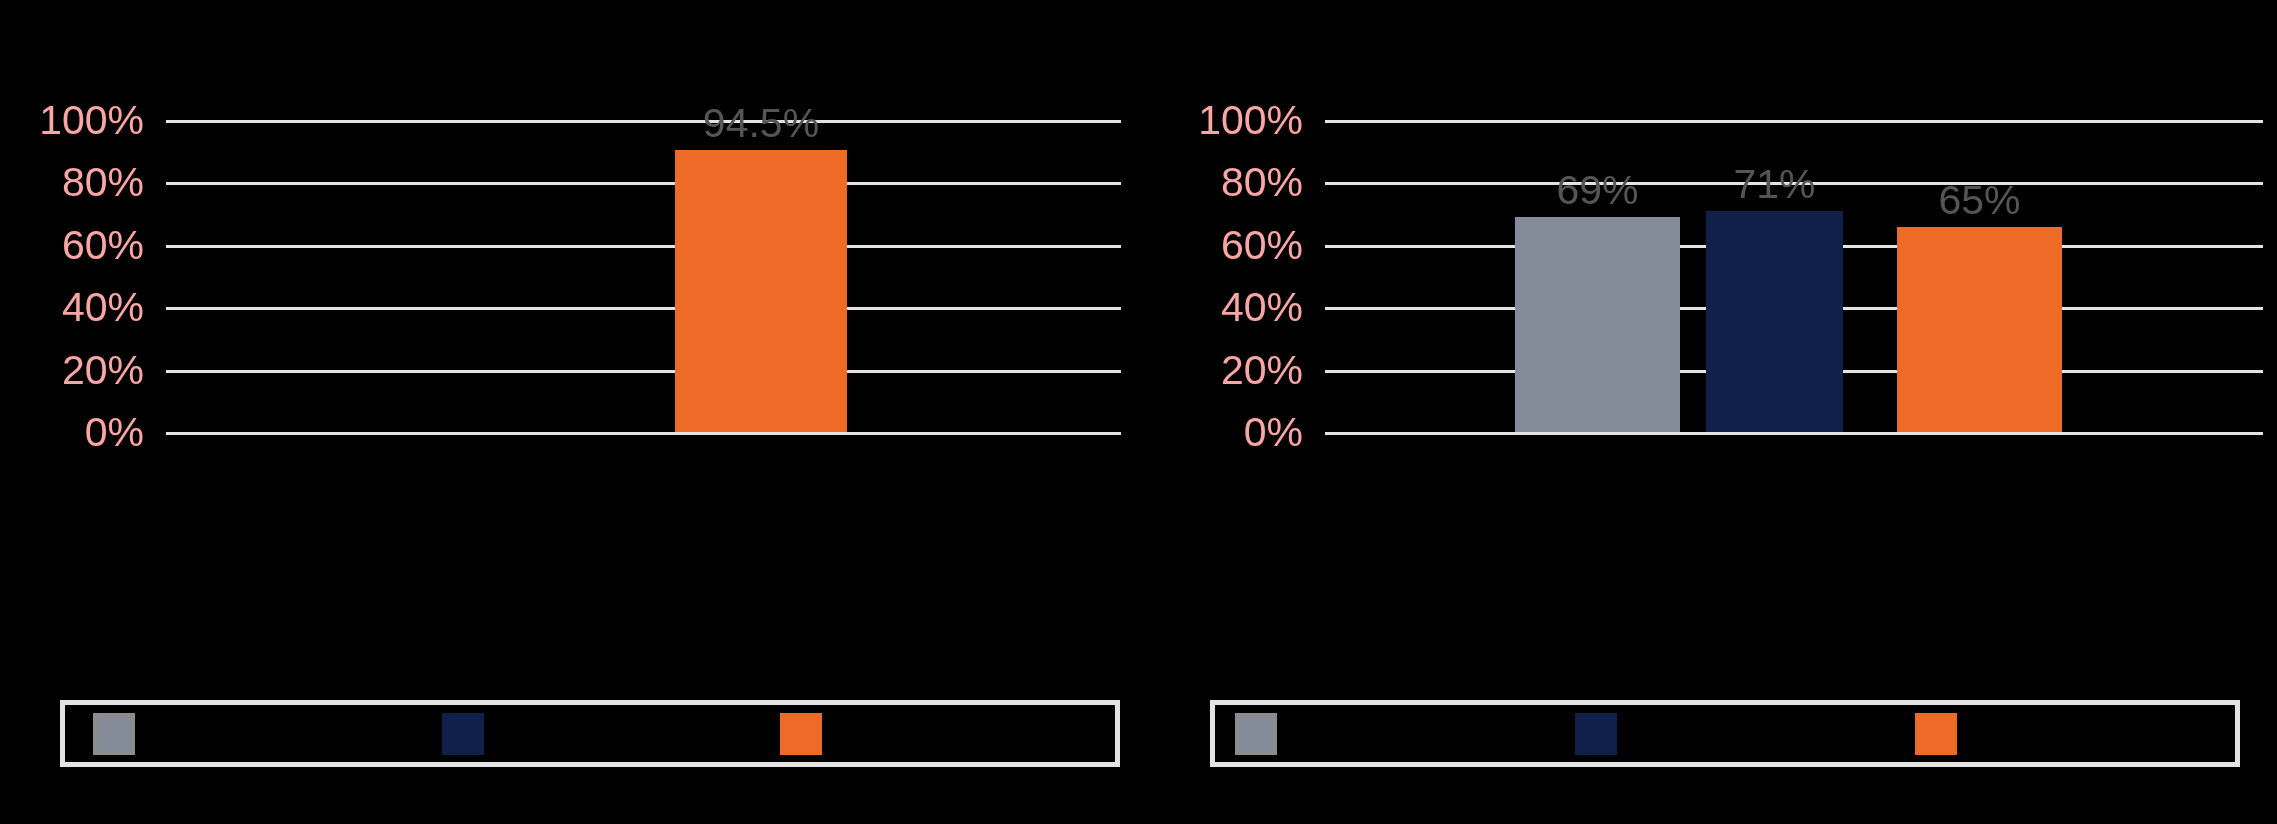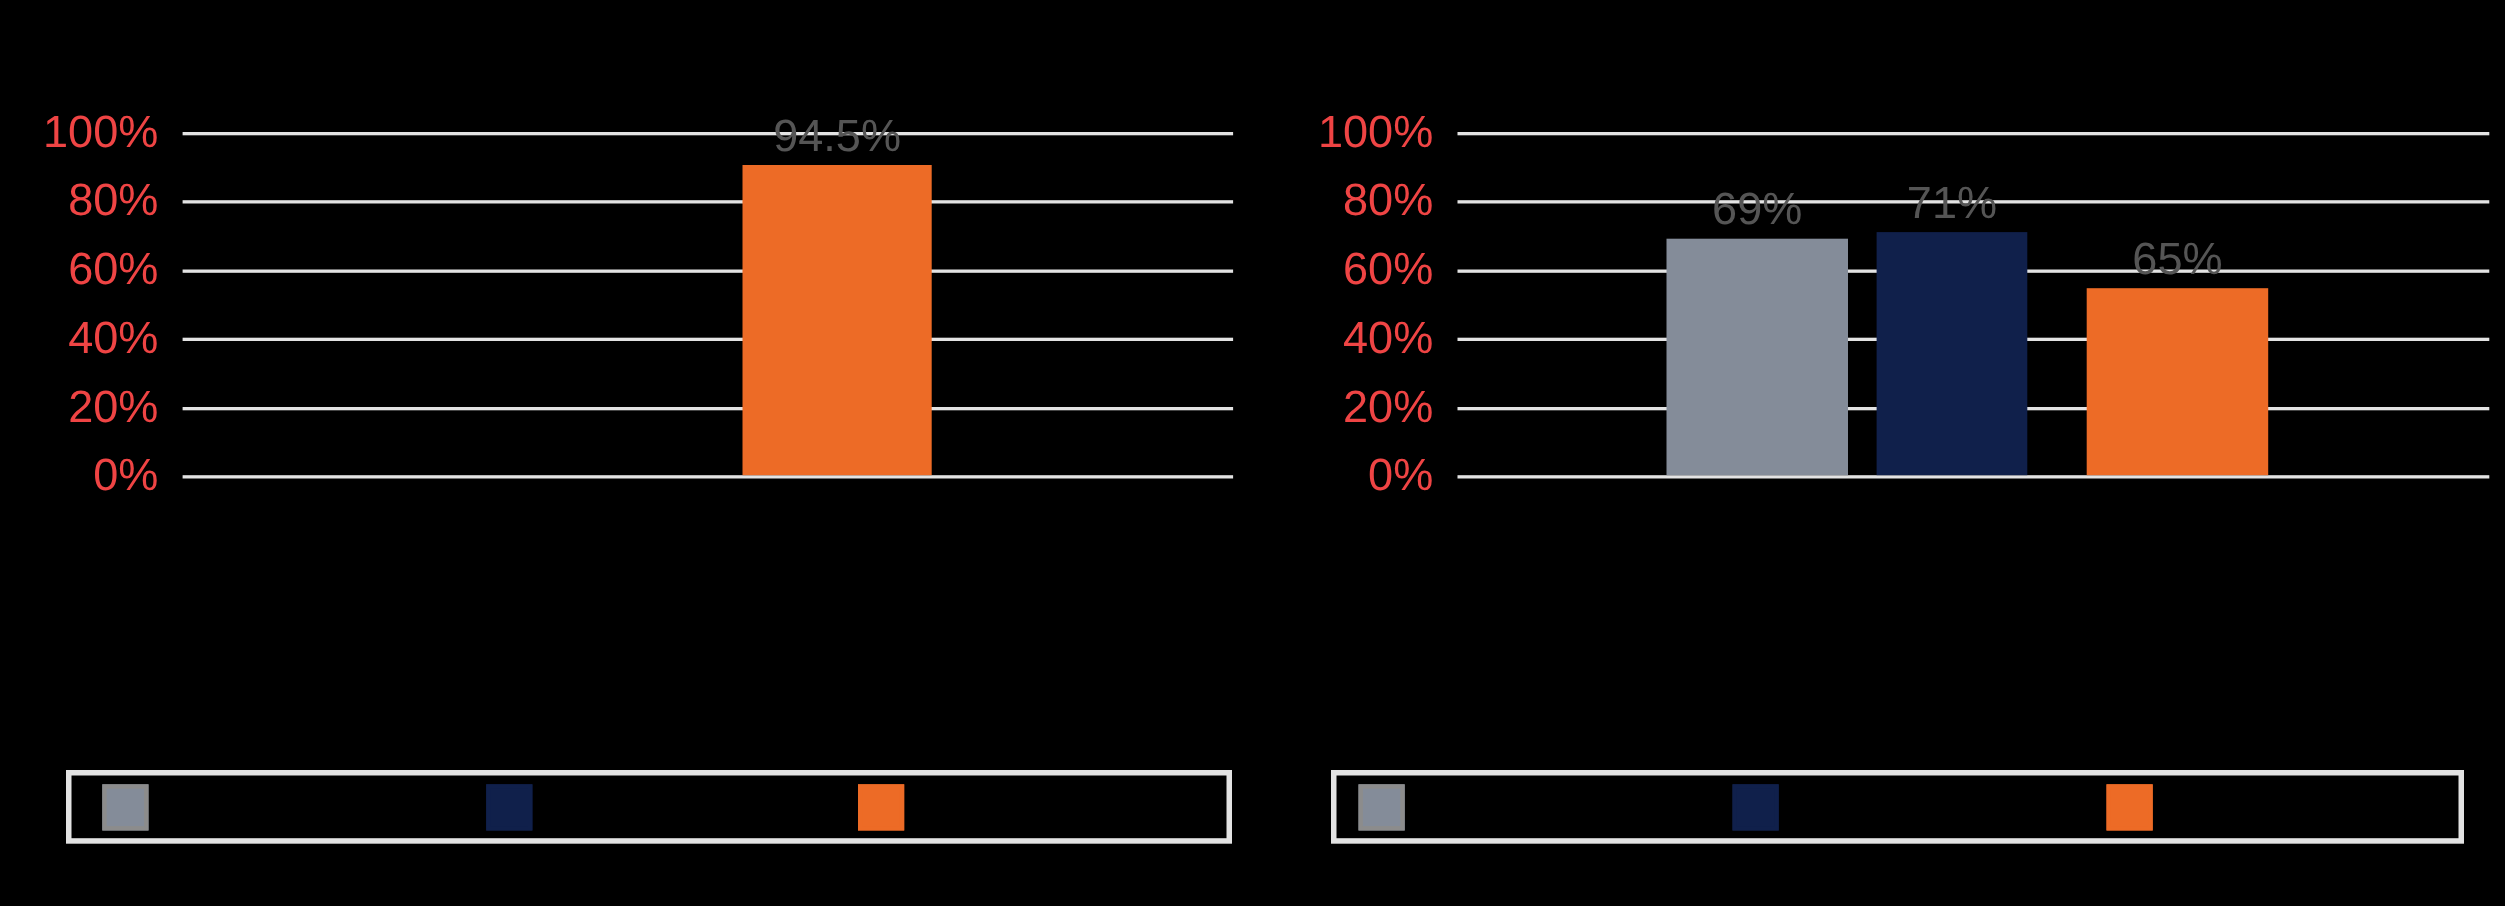--- a/index.html
+++ b/index.html
@@ -47,21 +47,21 @@
     background: #E3E3E3;
   }
 
   
   .ytick {
     position: absolute;
     right: 100%;
     margin-right: 22px;
     transform: translateY(-50%);
     white-space: nowrap;
-    color: #ef4444;
+    color: #fca5a5;
     font-size: 41px;
     line-height: 1;
   }
 
   
   .bars {
     position: absolute;
     left: 0;
     top: 0;
     bottom: 0;
@@ -197,21 +197,21 @@
         <div class="bar" style="left:190px; width:165px; height:215.3px;">
           <div class="bar-rect" style="background:#848C99;"></div>
           <div class="bar-label">69%</div>
         </div>
 
         <div class="bar" style="left:381px; width:137px; height:221.5px;">
           <div class="bar-rect" style="background:#10204B;"></div>
           <div class="bar-label">71%</div>
         </div>
 
-        <div class="bar" style="left:572px; width:165px; height:170px;">
+        <div class="bar" style="left:572px; width:165px; height:205px;">
           <div class="bar-rect" style="background:#ED6B26;"></div>
           <div class="bar-label">65%</div>
         </div>
 
       </div>
     </div>
 
     <div class="legend">
       <div class="legend-item" style="left:20px;">
         <span class="swatch" style="background:#848C99;"></span>

